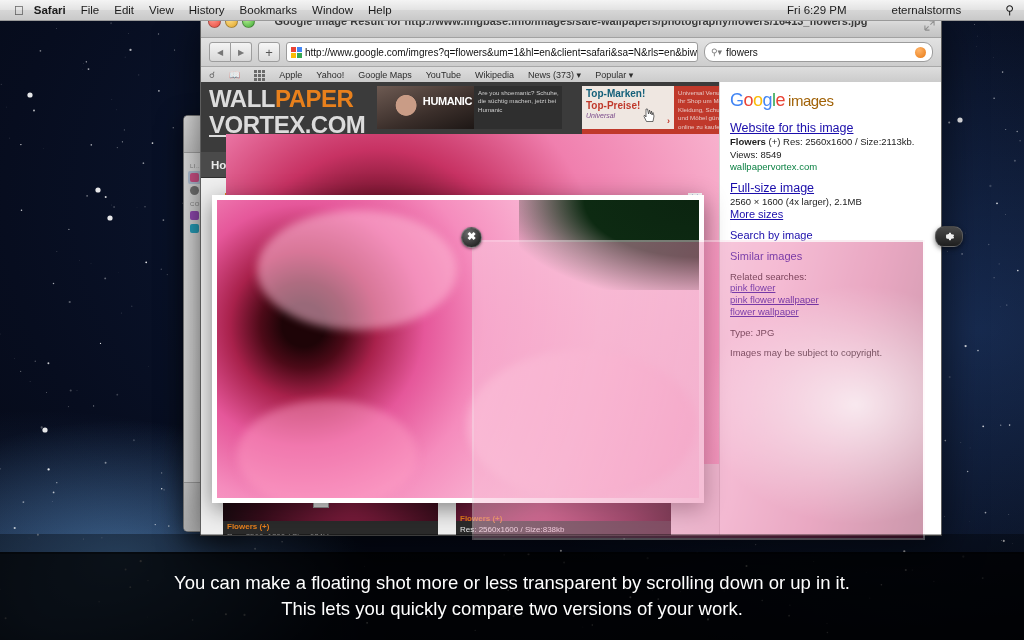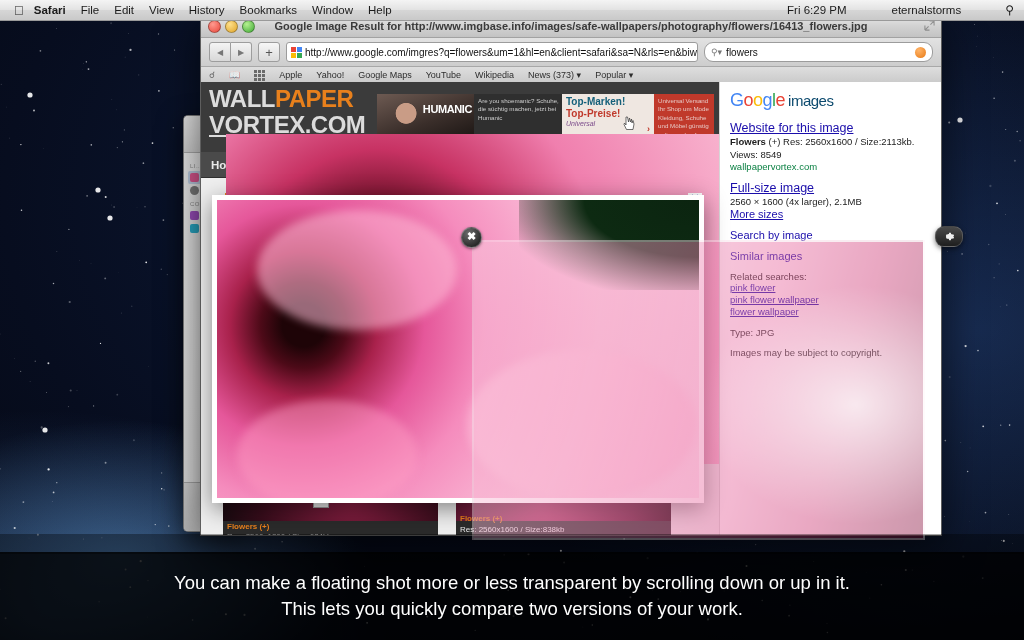--- a/index.html
+++ b/index.html
@@ -49,21 +49,21 @@
   #finder .f-bottomwin{position:absolute;left:0;bottom:0;width:60px;height:48px;background:linear-gradient(180deg,#cfcfcf,#bdbdbd);border-top:1px solid #a6a6a6;}
 
   
   #safari{
     position:absolute;left:200px;top:14px;width:740px;height:520px;
     background:#fff;border:1px solid #5e5e5e;border-radius:5px 5px 0 0;
     box-shadow:0 10px 40px rgba(0,0,0,.6);overflow:hidden;z-index:10;
   }
   .sw-title{
     height:22px;background:linear-gradient(180deg,#e8e8e8 0%,#d2d2d2 50%,#c3c3c3 100%);
-    border-bottom:1px solid #a2a2a2;display:flex;align-items:center;position:relative;
+    border-bottom:1px solid #a2a2a2;display:flex;position:relative;
   }
   .traffic{display:flex;gap:4px;padding-left:7px;}
   .tl{width:11px;height:11px;border-radius:50%;border:1px solid rgba(0,0,0,.32);}
   .tl.r{background:radial-gradient(circle at 35% 30%,#ff9a8f,#e8483c);}
   .tl.y{background:radial-gradient(circle at 35% 30%,#ffe08a,#e0a52a);}
   .tl.g{background:radial-gradient(circle at 35% 30%,#b6f191,#3faa36);}
   .sw-title-text{
     position:absolute;left:0;right:0;text-align:center;font-size:11px;color:#3a3a3a;
     font-weight:bold;pointer-events:none;
   }
@@ -108,21 +108,21 @@
   .bm-grid i{background:#6a6a6a;}
 
   
   .page{position:absolute;left:0;top:67px;width:740px;height:453px;background:#efefef;overflow:hidden;}
   .site-head{display:flex;height:70px;background:#3b3b3b;}
   .logo{padding:4px 0 0 8px;width:168px;}
   .logo .l1{font-size:24px;font-weight:bold;letter-spacing:-.5px;line-height:26px;}
   .logo .l1 .o{color:#e8801c;}
   .logo .l1 .w{color:#dcdcdc;}
   .logo .l2{font-size:24px;font-weight:bold;letter-spacing:-.5px;line-height:26px;color:#dcdcdc;text-decoration:underline;}
-  .ads{display:flex;align-items:flex-start;gap:0;padding-top:12px;}
+  .ads{display:flex;align-items:flex-start;gap:20px;padding-top:4px;}
   .ad1{width:185px;height:58px;background:#2f2f2f;display:flex;flex-direction:column;}
   .ad1-top{display:flex;height:43px;}
   .ad1-img{width:97px;height:43px;background:
      radial-gradient(circle at 30% 45%,#c99c86 0 14%,rgba(0,0,0,0) 15%),
      linear-gradient(160deg,#6d5a52,#3a2e2a 60%,#1d1715);position:relative;overflow:hidden;}
   .ad1-img .hum{position:absolute;right:2px;top:9px;color:#fff;font-size:11px;font-weight:bold;letter-spacing:-.4px;}
   .ad1-txt{flex:1;color:#cfcfcf;font-size:6.2px;line-height:8.4px;padding:3px 3px 0 4px;}
   .ad1-foot{height:15px;background:#3b3b3b;color:#e6e6e6;font-size:8px;display:flex;align-items:center;justify-content:center;}
   .ad2{width:152px;height:58px;background:#c0392b;display:flex;flex-direction:column;}
   .ad2-top{display:flex;height:43px;}
@@ -158,21 +158,21 @@
   .dlicon{position:absolute;left:90px;top:12px;width:14px;height:17px;background:#e8e8e8;border:1px solid #9a9a9a;}
 
   
   .gsidebar{
     position:absolute;right:0;top:0;width:222px;height:453px;background:#fff;
     border-left:1px solid #d6d6d6;padding:8px 10px;box-sizing:border-box;
     font-family:"Liberation Sans", sans-serif;
   }
   .glogo{font-size:18px;margin-bottom:10px;letter-spacing:-.5px;}
   .glogo .b{color:#4285f4;} .glogo .r{color:#ea4335;} .glogo .y{color:#fbbc05;}
-  .glogo .g{color:#34a853;} .glogo .t{color:#0c4a6e;font-size:15px;margin-left:3px;}
+  .glogo .g{color:#34a853;} .glogo .t{color:#a16207;font-size:15px;margin-left:3px;}
   .glink{color:#1a0dab;text-decoration:underline;font-size:11px;display:block;}
   .glink.big{font-size:12.5px;}
   .gtxt{font-size:9.5px;color:#222;line-height:13px;}
   .gtxt b{font-weight:bold;}
   .ggreen{color:#0b8043;font-size:9.5px;}
   .gsp{height:9px;}
   .gsmall{font-size:9.5px;color:#222;}
   .rel a{display:block;color:#1a0dab;text-decoration:underline;font-size:9.5px;line-height:12px;}
 
   

